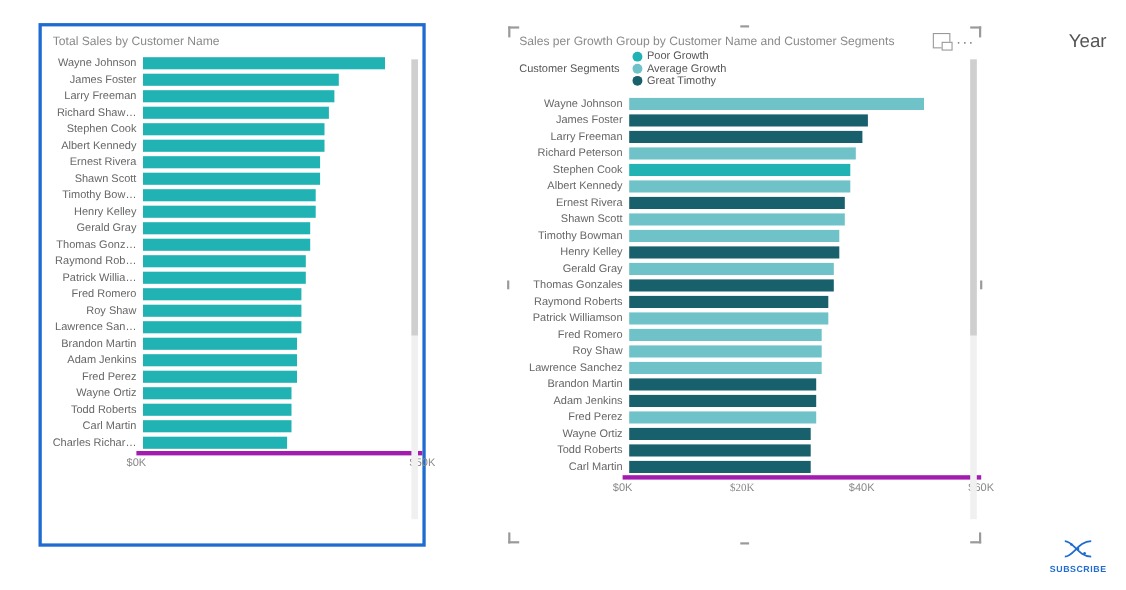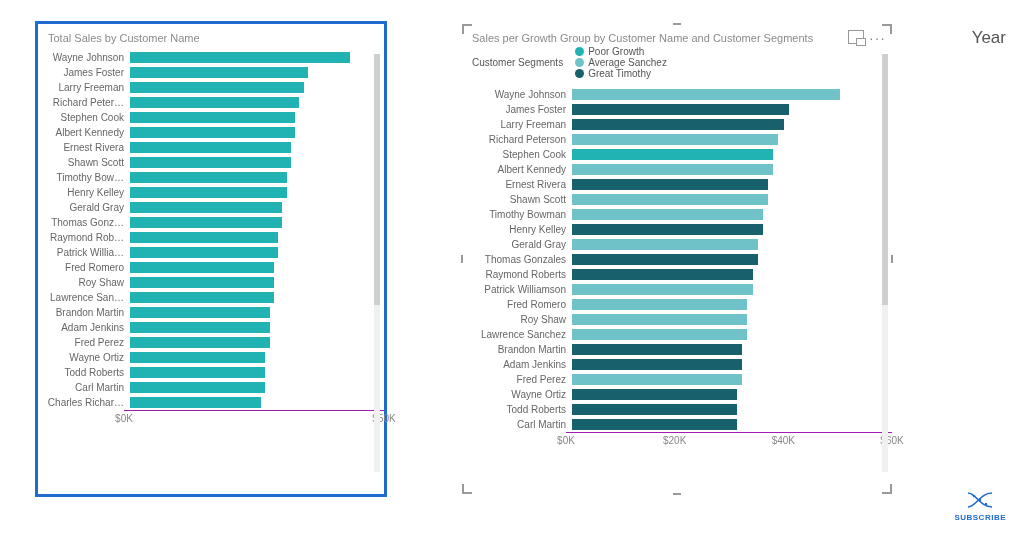--- a/index.html
+++ b/index.html
@@ -3,21 +3,21 @@
 <meta charset="utf-8">
 <style>
   html,body{margin:0;padding:0;font-family:"Segoe UI",Arial,sans-serif;background:#fff;color:#555;}
   .stage{position:relative;width:1024px;height:536px;}
 
   
   .card{position:absolute;background:#fff;}
   .card.selected{outline:3px solid #1f6bd0;}
   .card .title{font-size:11px;color:#8a8a8a;padding:8px 10px 2px 10px;}
   .rows{position:relative;padding:4px 0 0 0;}
-  .xaxis{position:relative;height:14px;margin-left:var(--lw);border-top:1px solid #a21caf;}
+  .xaxis{position:relative;height:14px;margin-left:var(--lw);border-top:4px solid #a21caf;}
   .xaxis span{position:absolute;top:2px;font-size:10px;color:#888;transform:translateX(-50%);}
   .row{display:flex;align-items:center;height:15px;}
   .row .lbl{width:var(--lw);text-align:right;padding-right:6px;font-size:10px;color:#666;white-space:nowrap;overflow:hidden;text-overflow:ellipsis;}
   .row .track{flex:1;position:relative;height:11px;}
   .row .bar{position:absolute;left:0;top:0;height:11px;}
   .scroll{position:absolute;top:30px;right:4px;width:6px;bottom:22px;background:#f0f0f0;}
   .scroll .thumb{position:absolute;left:0;right:0;background:#cfcfcf;}
 
   
   .focus-icon{position:absolute;top:6px;right:28px;width:14px;height:12px;border:1px solid #999;}
@@ -64,21 +64,21 @@
             <div class="bar" style="width:70%;background:#21b2b3"></div>
           </div>
         </div>
         <div class="row">
           <div class="lbl">Larry Freeman</div>
           <div class="track">
             <div class="bar" style="width:68.33333333333333%;background:#21b2b3"></div>
           </div>
         </div>
         <div class="row">
-          <div class="lbl">Richard Peter…</div>
+          <div class="lbl">Richard Shaw…</div>
           <div class="track">
             <div class="bar" style="width:66.66666666666666%;background:#21b2b3"></div>
           </div>
         </div>
         <div class="row">
           <div class="lbl">Stephen Cook</div>
           <div class="track">
             <div class="bar" style="width:65%;background:#21b2b3"></div>
           </div>
         </div>
@@ -210,21 +210,21 @@
     <div class="title">Sales per Growth Group by Customer Name and Customer Segments</div>
     <div class="legend">
       <span class="lt">Customer Segments</span>
       <span id="legR">
           <span class="li">
             <span class="sw" style="background:#21b2b3"></span>
             <span>Poor Growth</span>
           </span>
           <span class="li">
             <span class="sw" style="background:#6fc3c8"></span>
-            <span>Average Sanchez</span>
+            <span>Average Growth</span>
           </span>
           <span class="li">
             <span class="sw" style="background:#17606c"></span>
             <span>Great Timothy</span>
           </span>
         </span>
     </div>
     <div id="rowsR" class="rows">
         <div class="row">
           <div class="lbl">Wayne Johnson</div>
@@ -360,21 +360,21 @@
         </div>
         <div class="row">
           <div class="lbl">Carl Martin</div>
           <div class="track">
             <div class="bar" style="width:51.61290322580645%;background:#17606c"></div>
           </div>
         </div>
       </div>
     <div id="xaxisR" class="xaxis">
         <span style="left: 0%;">$0K</span>
-        <span style="left: 33.3333%;">$20K</span>
+        <span style="left: 33.3333%; font-family: Liberation Serif, serif;">$20K</span>
         <span style="left: 66.6667%;">$40K</span>
         <span style="left: 100%;">$60K</span>
       </div>
     <div class="scroll">
         <div class="thumb" style="top:0;height:60%;"></div>
       </div>
 
     <span class="focus-icon"></span>
     <span class="dots">···</span>
     <span class="corner tl"></span>

